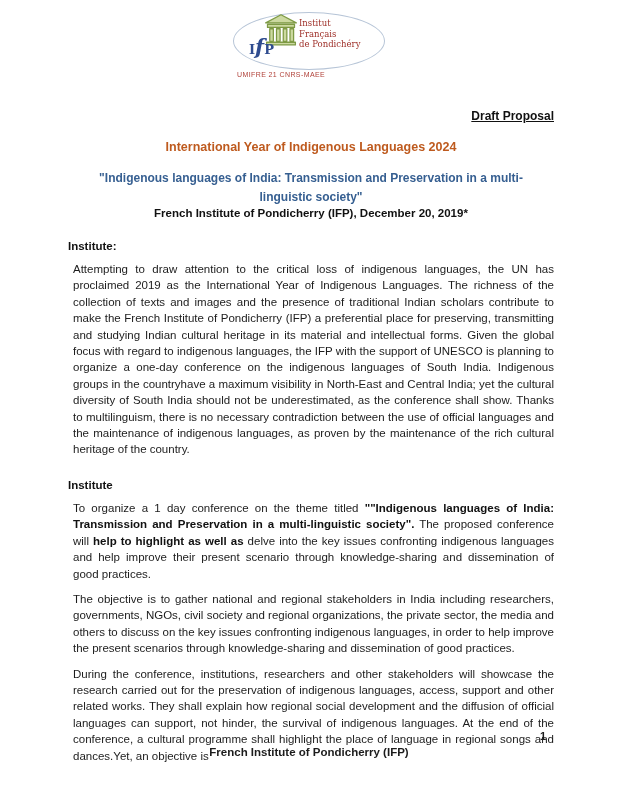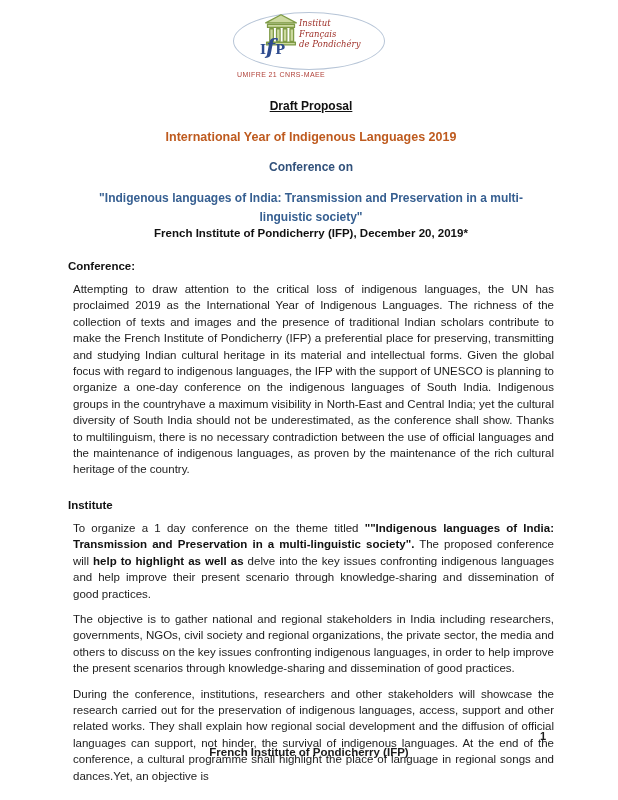--- a/index.html
+++ b/index.html
@@ -24,52 +24,52 @@
     margin: 10px auto 0;
   }
   .logo-ellipse {
     position: absolute;
     left: 0; top: 2px; right: 0; bottom: 8px;
     border: 1.5px solid #b7c5d7;
     border-radius: 50%;
   }
   .building { position: absolute; left: 30px; top: 3px; }
   .acronym {
-    position: absolute; left: 27px; top: 26px;
+    position: absolute; left: 16px; top: 26px;
     color: #2f4c8f;
     font-family: "DejaVu Serif", serif;
     line-height: 1;
   }
   .acronym .a-i { font-size: 13px; font-weight: bold; }
   .acronym .a-f { font-size: 21px; font-style: italic; font-weight: bold; }
   .acronym .a-p { font-size: 13px; font-weight: bold; color: #2f4c8f; }
   .institute {
     position: absolute; left: 66px; top: 8px;
     font-family: "DejaVu Serif", serif;
-    font-style: italic;
     font-size: 8.5px;
     line-height: 10.5px;
     color: #9e2f28;
     white-space: nowrap;
   }
   .umifre {
     position: absolute; left: 4px; bottom: 0;
     font-size: 7px;
     letter-spacing: 0.4px;
     color: #b04038;
     white-space: nowrap;
   }
 
   
   .center { text-align: center; }
   .draft-title {
-    margin-top: 21px;
+    margin-top: 31px;
     font-size: 12px; font-weight: bold;
     text-decoration: underline;
     color: #111;
+    text-align: right;
   }
   .year-title {
     margin-top: 17px;
     font-size: 12.5px; font-weight: bold;
     color: #be5a1e;
   }
   .conf-on {
     margin-top: 16px;
     font-size: 12px; font-weight: bold;
     color: #31517b;
@@ -141,32 +141,31 @@
       <span>Français</span><br>
       <span>de Pondichéry</span>
     </span>
     <span class="umifre">UMIFRE 21 CNRS-MAEE</span>
   </div>
 
   <div class="content">
 
     <div class="center draft-title">Draft Proposal</div>
 
-    <div class="center year-title">International Year of Indigenous Languages 2019</div>
+    <div class="center year-title">International Year of Indigenous Languages 2024</div>
 
-    <div class="center conf-on">Conference on</div>
 
     <div class="center conf-title">
       <span>"Indigenous languages of India: Transmission and Preservation in a multi-</span><br>
       <span>linguistic society"</span>
     </div>
 
     <div class="center venue">French Institute of Pondicherry (IFP), December 20, 2019*</div>
 
-    <div class="sec-heading">Conference:</div>
+    <div class="sec-heading">Institute:</div>
 
     <p class="body-text">Attempting to draw attention to the critical loss of indigenous languages, the UN has proclaimed 2019 as the International Year of Indigenous Languages. The richness of the collection of texts and images and the presence of traditional Indian scholars contribute to make the French Institute of Pondicherry (IFP) a preferential place for preserving, transmitting and studying Indian cultural heritage in its material and intellectual forms. Given the global focus with regard to indigenous languages, the IFP with the support of UNESCO is planning to organize a one-day conference on the indigenous languages of South India. Indigenous groups in the countryhave a maximum visibility in North-East and Central India; yet the cultural diversity of South India should not be underestimated, as the conference shall show. Thanks to multilinguism, there is no necessary contradiction between the use of official languages and the maintenance of indigenous languages, as proven by the maintenance of the rich cultural heritage of the country.</p>
 
     <div class="sec-heading">Institute</div>
 
     <p class="body-text"><span>To organize a 1 day conference on the theme titled </span><b>""Indigenous languages of India: Transmission and Preservation in a multi-linguistic society".</b><span> The proposed conference will </span><b>help to highlight as well as</b><span> delve into the key issues confronting indigenous languages and help improve their present scenario through knowledge-sharing and dissemination of good practices.</span></p>
 
 
     <p class="body-text">The objective is to gather national and regional stakeholders in India including researchers, governments, NGOs, civil society and regional organizations, the private sector, the media and others to discuss on the key issues confronting indigenous languages, in order to help improve the present scenarios through knowledge-sharing and dissemination of good practices.</p>
 

